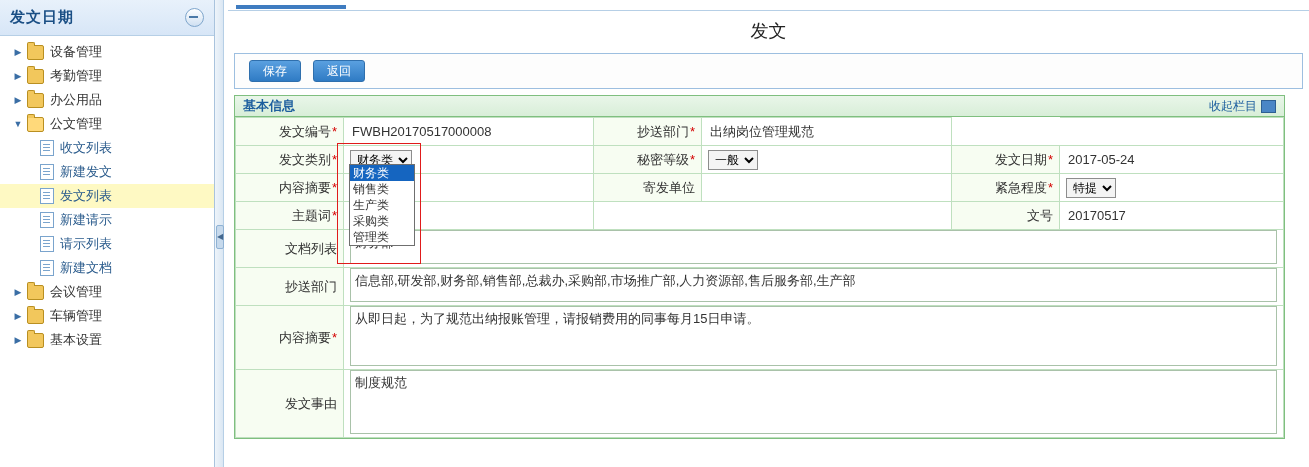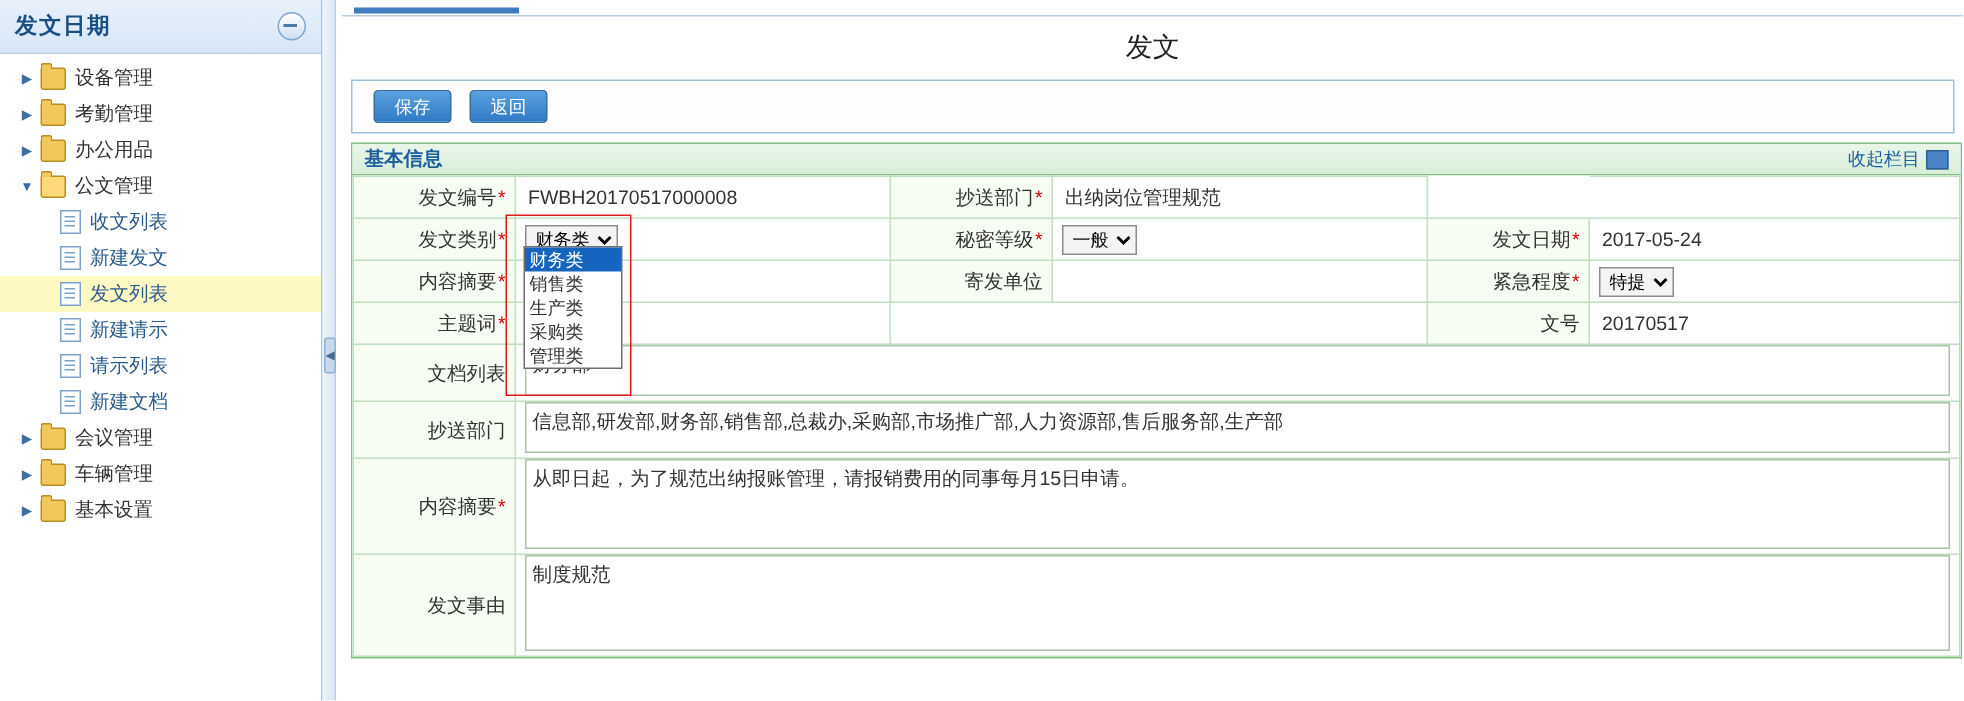--- a/index.html
+++ b/index.html
@@ -188,21 +188,21 @@
     font-size: 12px;
     line-height: 20px;
     text-align: center;
     margin-right: 12px;
     cursor: pointer;
     box-sizing: border-box;
   }
 
   
   #form-wrap {
-    margin: 6px 1px 0 6px;
+    margin: 6px 24px 0 6px;
     border: 1px solid #7fbf7f;
     border-top: none;
     box-sizing: border-box;
   }
   #section-head {
     background: linear-gradient(to bottom,#e9f6e9,#d8eed8);
     border-top: 1px solid #7fbf7f;
     border-bottom: 1px solid #7fbf7f;
     height: 22px;
     display: flex;

